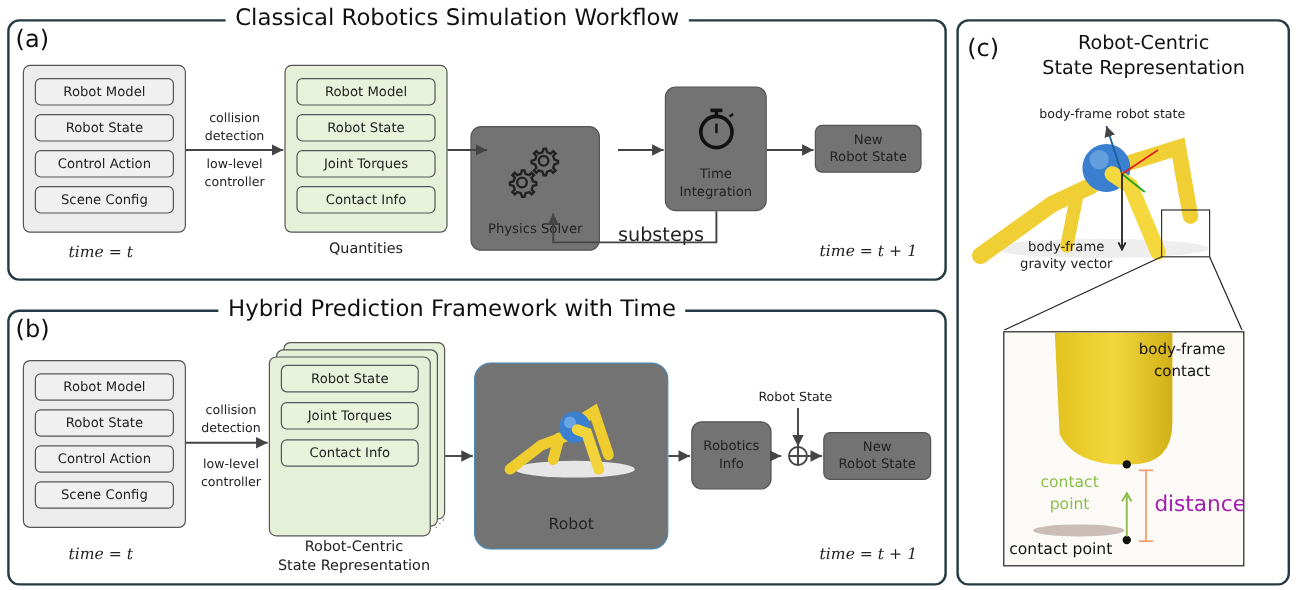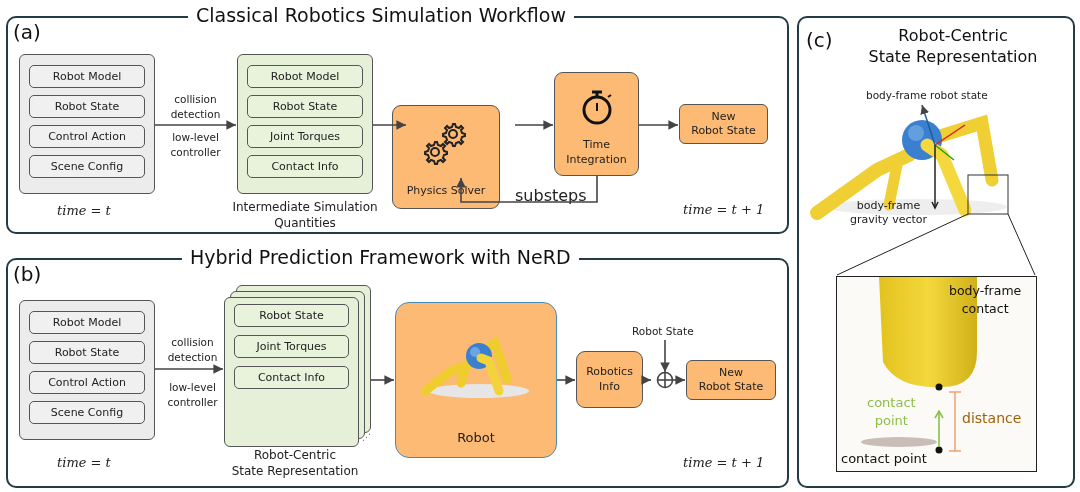--- a/index.html
+++ b/index.html
@@ -9,21 +9,21 @@
   .panel { position: absolute; border: 2.5px solid #243a44; border-radius: 10px; background: #fff; }
   .panel-title { position: absolute; background: #fff; font-size: 19px; padding: 0 8px; color: #111; white-space: nowrap; }
   .panel-label { position: absolute; font-size: 20px; color: #111; }
   .group { position: absolute; border: 1.5px solid #555; border-radius: 6px; }
   .gray { background: #ececec; }
   .green { background: #e6f0d8; }
   .item { position: absolute; left: 9px; right: 9px; height: 23px; border: 1.5px solid #555; border-radius: 5px;
           font-size: 11px; display: flex; align-items: center; justify-content: center; }
   .gray .item { background: #f0f0f0; }
   .green .item { background: #e9f3dc; }
-  .box { position: absolute; border: 1.5px solid #555; border-radius: 9px; background: #fdba74; font-size: 11px;
+  .box { position: absolute; border: 1.5px solid #555; border-radius: 9px; background: #737373; font-size: 11px;
          display: flex; flex-direction: column; align-items: center; justify-content: center; text-align: right; line-height: 1.3; }
   .small { font-size: 10.5px; text-align: center; line-height: 1.45; }
   .caption { font-size: 12px; text-align: center; line-height: 1.35; }
   .time { font-family: "DejaVu Serif", serif; font-style: italic; font-size: 13px; }
   svg { position: absolute; overflow: visible; }
 </style>
 </head>
 <body>
 
 <div class="panel" style="left:6px;top:16px;width:783px;height:218px;"></div>
@@ -47,21 +47,20 @@
   <div>controller</div>
 </div>
 
 <div class="group green" style="left:237px;top:54px;width:136px;height:140px;">
   <div class="item" style="top:10px;">Robot Model</div>
   <div class="item" style="top:40px;">Robot State</div>
   <div class="item" style="top:70px;">Joint Torques</div>
   <div class="item" style="top:100px;">Contact Info</div>
 </div>
 <div class="abs caption" style="left:220px;top:199px;width:170px;">
-  <div>Intermediate Simulation</div>
   <div>Quantities</div>
 </div>
 
 <div class="box" style="left:392px;top:72px;width:108px;height:104px;justify-content:flex-end;padding-bottom:10px;margin-top:33px;">
   <svg width="60" height="60" style="left:22px;top:10px;" viewBox="0 0 60 60">
     <g fill="none" stroke="#222" stroke-width="2">
       <circle cx="38" cy="18" r="4"></circle>
       <path d="M38 8 l2 0 1 3 3 1 2-2 2 2-2 2 1 3 3 1 0 2-3 1-1 3 2 2-2 2-2-2-3 1-1 3-2 0-1-3-3-1-2 2-2-2 2-2-1-3-3-1 0-2 3-1 1-3-2-2 2-2 2 2 3-1z"></path>
       <circle cx="20" cy="36" r="4"></circle>
       <path d="M20 26 l2 0 1 3 3 1 2-2 2 2-2 2 1 3 3 1 0 2-3 1-1 3 2 2-2 2-2-2-3 1-1 3-2 0-1-3-3-1-2 2-2-2 2-2-1-3-3-1 0-2 3-1 1-3-2-2 2-2 2 2 3-1z"></path>
@@ -101,21 +100,21 @@
   <g stroke="#444" stroke-width="1.6" fill="none">
     <line x1="155" y1="125" x2="236" y2="125" marker-end="url(#ah)"></line>
     <line x1="373" y1="125" x2="406" y2="125" marker-end="url(#ah)"></line>
     <line x1="515" y1="125" x2="553" y2="125" marker-end="url(#ah)"></line>
     <line x1="639" y1="125" x2="678" y2="125" marker-end="url(#ah)"></line>
     <polyline points="597,176 597,202 461,202 461,178" marker-end="url(#ah)"></polyline>
   </g>
 </svg>
 
 <div class="panel" style="left:6px;top:258px;width:783px;height:230px;"></div>
-<div class="panel-title" style="left:182px;top:246px;">Hybrid Prediction Framework with NeRD</div>
+<div class="panel-title" style="left:182px;top:246px;">Hybrid Prediction Framework with Time</div>
 <div class="panel-label" style="left:13px;top:262px;">(b)</div>
 
 <div class="group gray" style="left:19px;top:300px;width:136px;height:140px;">
   <div class="item" style="top:10px;">Robot Model</div>
   <div class="item" style="top:40px;">Robot State</div>
   <div class="item" style="top:70px;">Control Action</div>
   <div class="item" style="top:100px;">Scene Config</div>
 </div>
 <div class="abs time" style="left:57px;top:455px;">time = t</div>
 
@@ -237,15 +236,15 @@
     </g>
   </svg>
   <div class="abs" style="left:112px;top:5px;font-size:12.5px;text-align:center;line-height:1.4;color:#111;">
     <div>body-frame</div>
     <div>contact</div>
   </div>
   <div class="abs" style="left:30px;top:117px;font-size:13px;text-align:center;line-height:1.4;color:#8cbf4a;">
     <div>contact</div>
     <div>point</div>
   </div>
-  <div class="abs" style="left:125px;top:133px;font-size:14px;color:#a16207;">distance</div>
+  <div class="abs" style="left:125px;top:133px;font-size:18px;color:#a21caf;">distance</div>
   <div class="abs" style="left:4px;top:174px;font-size:13px;color:#111;">contact point</div>
 </div>
 
 </body></html>

